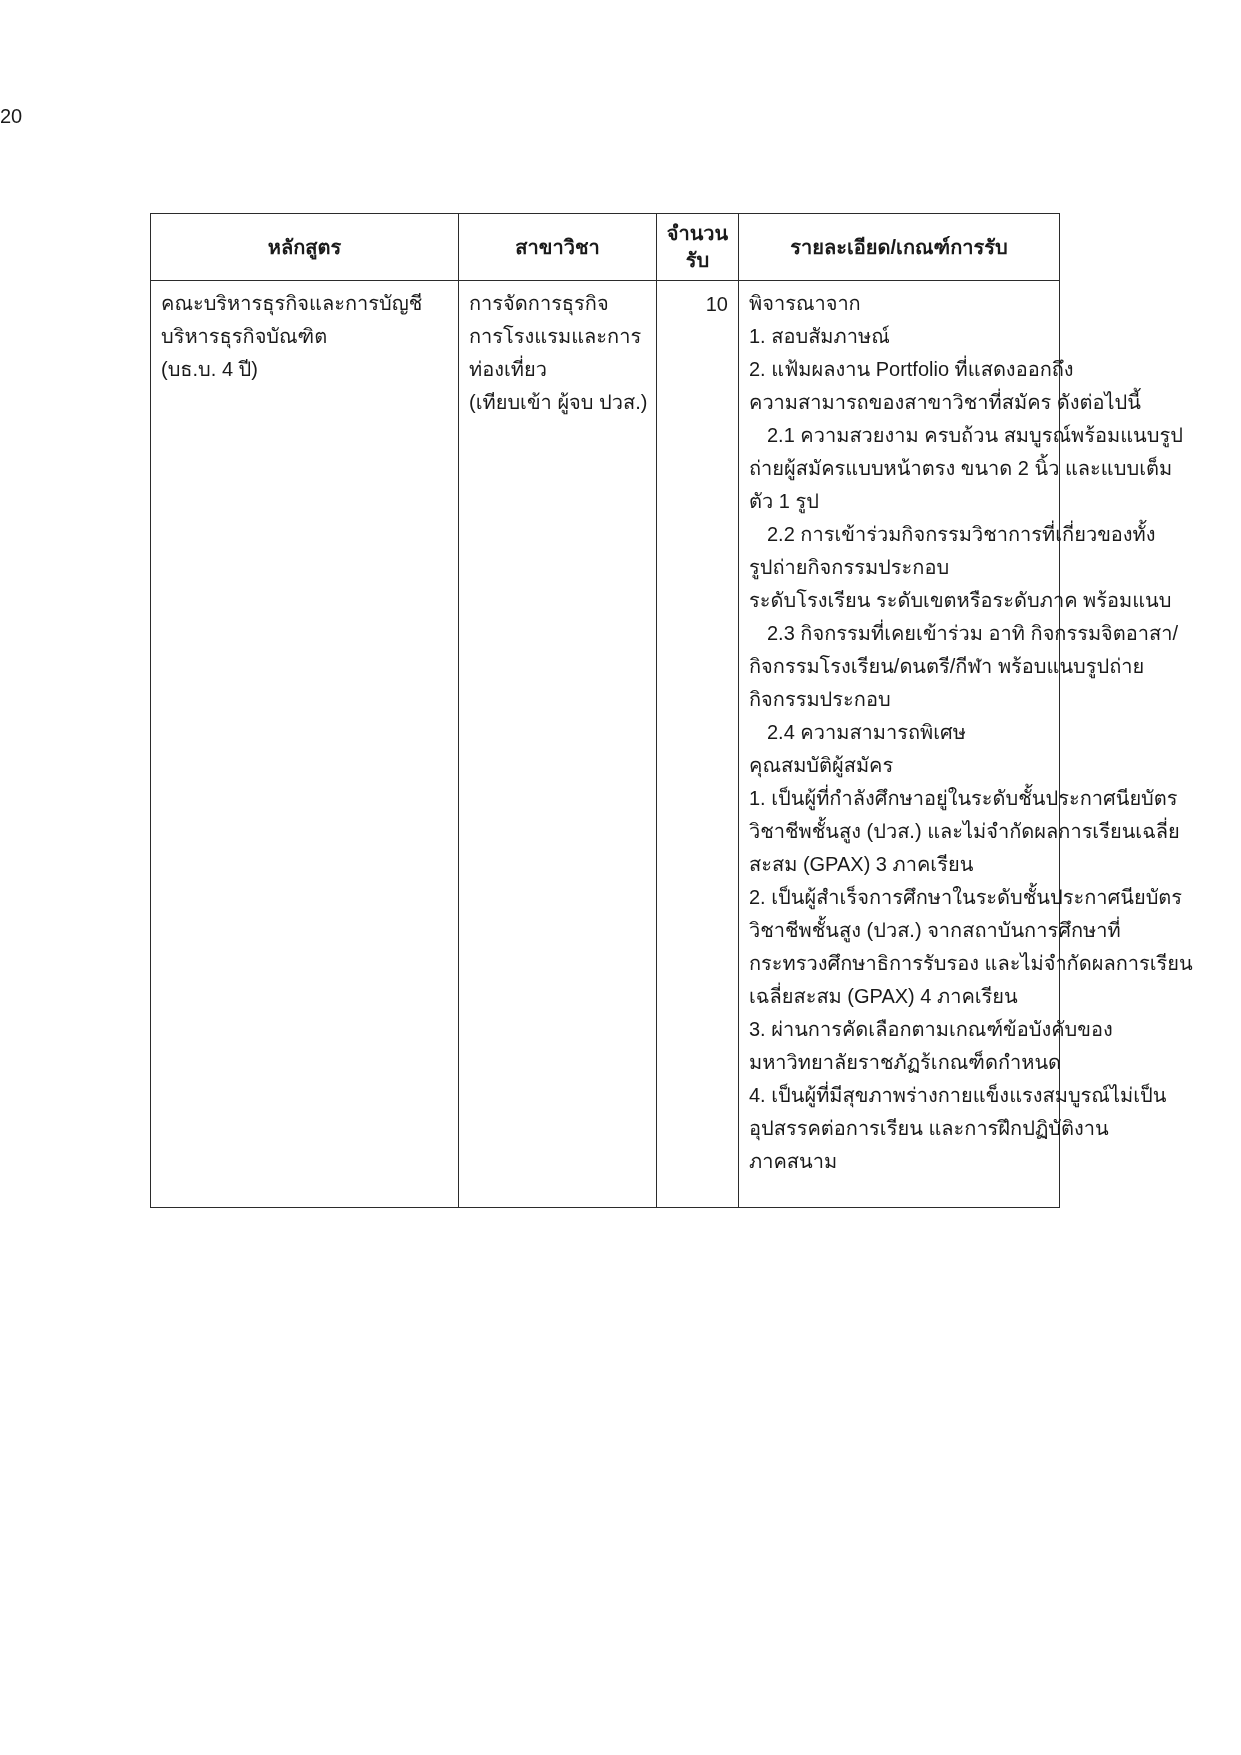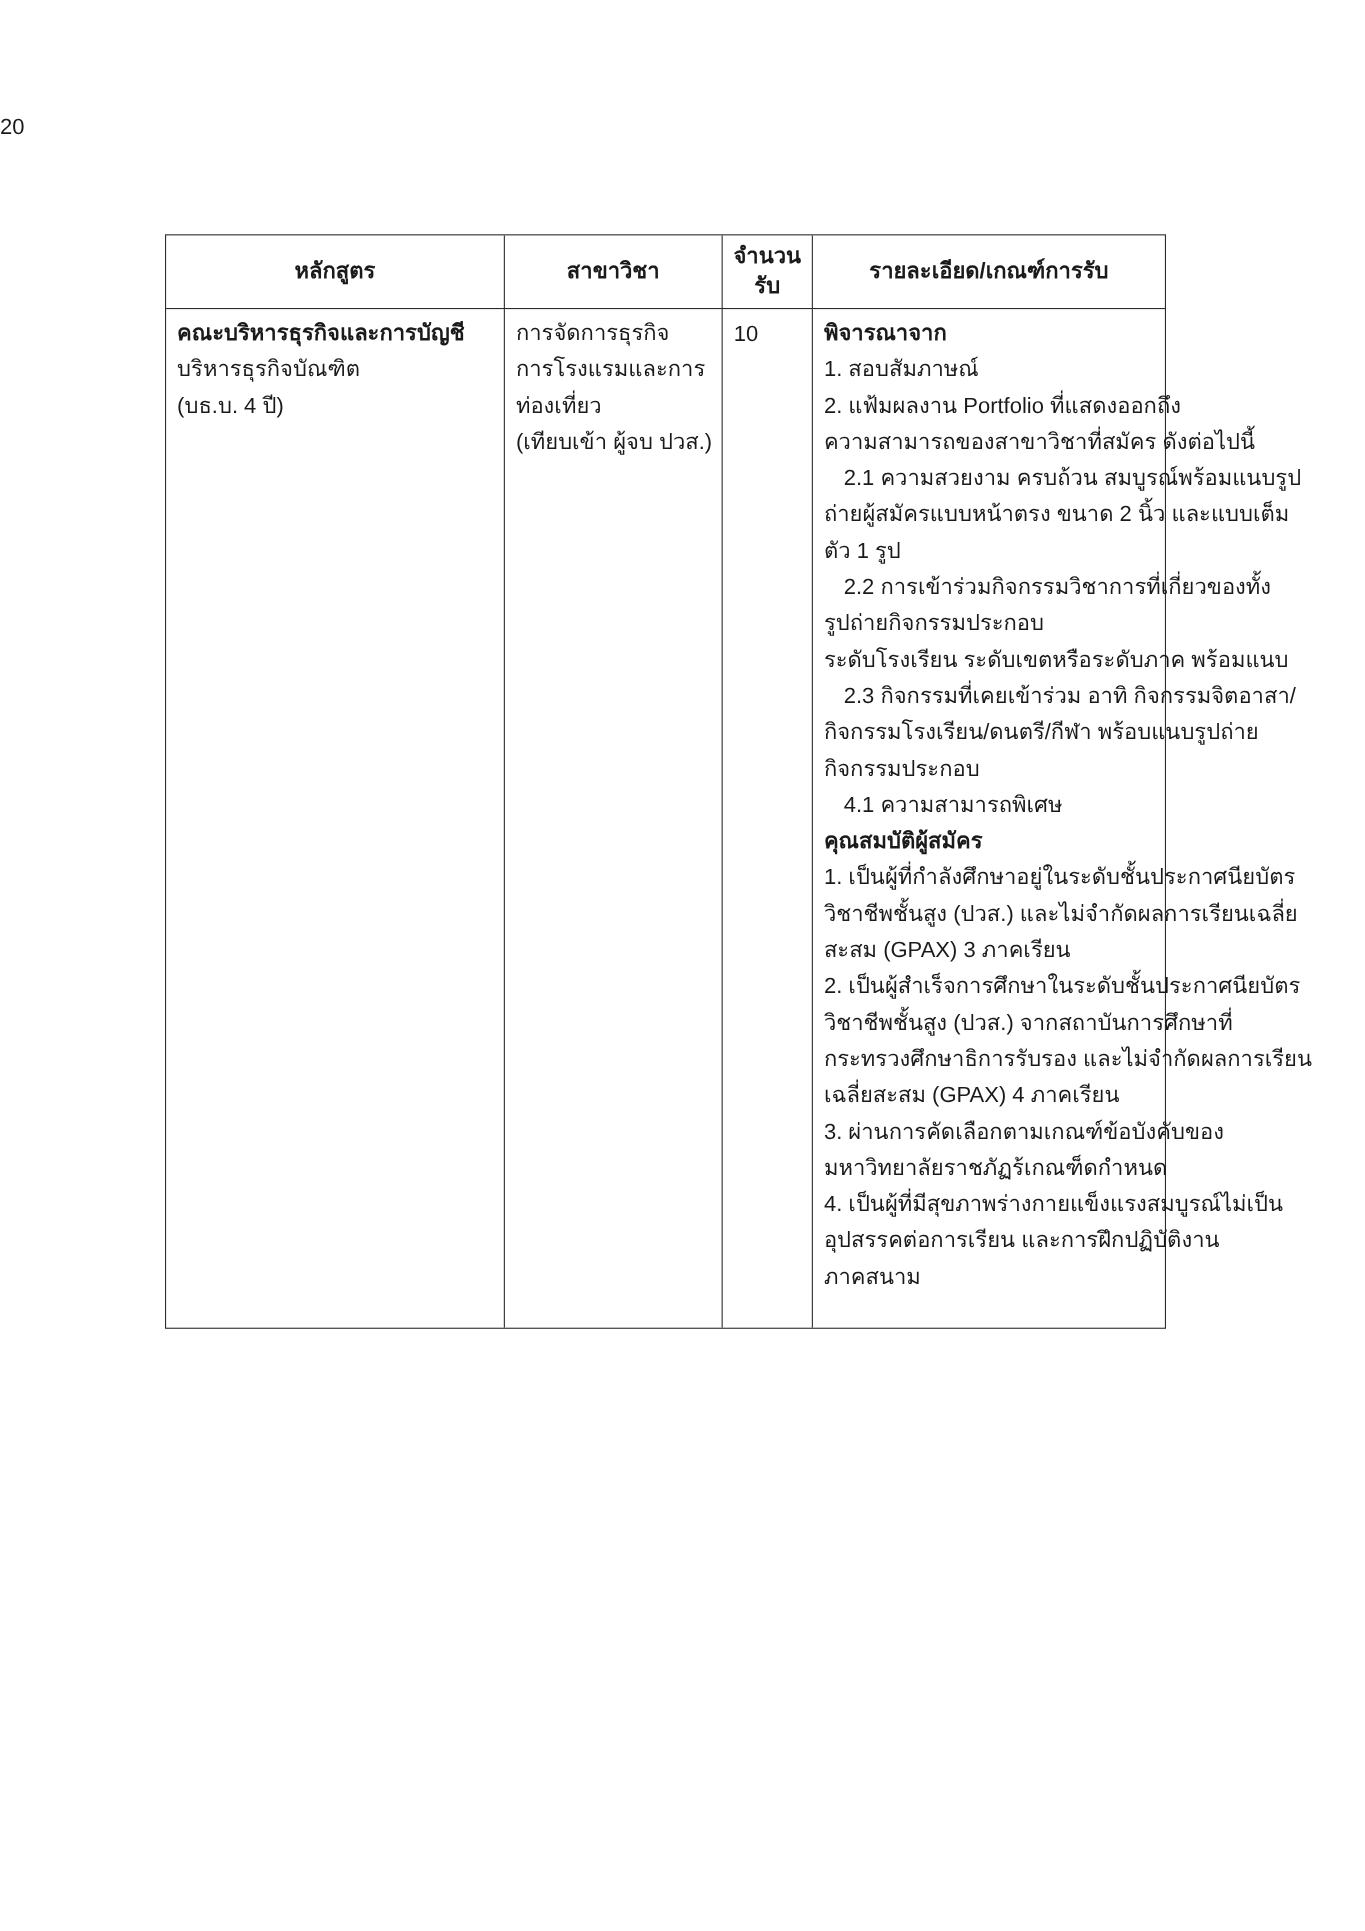--- a/index.html
+++ b/index.html
@@ -45,23 +45,23 @@
     line-height: 27px;
     padding: 4px 6px;
   }
   .th:not(:last-child), .td:not(:last-child) { border-right: 1px solid #2b2b2b; }
   .tbody .td {
     min-height: 926px;
     font-size: 20px;
     line-height: 33px;
     padding: 6px 10px;
   }
-  .td.quota { text-align: left; padding-top: 7px; }
+  .td.quota { text-align: right; padding-top: 7px; }
   .line { white-space: nowrap; }
-  .line.bold { font-weight: bold; }
+  .line.bold { font-weight: normal; }
   .line.indent { padding-left: 18px; }
 </style>
 </head>
 <body>
 
 <div class="page-number">20</div>
 
 <div class="doc-table">
   <div class="trow thead">
     <div class="th">หลักสูตร</div>
@@ -92,21 +92,21 @@
         <div class="line">ความสามารถของสาขาวิชาที่สมัคร ดังต่อไปนี้</div>
         <div class="line indent">2.1 ความสวยงาม ครบถ้วน สมบูรณ์พร้อมแนบรูป</div>
         <div class="line">ถ่ายผู้สมัครแบบหน้าตรง ขนาด 2 นิ้ว และแบบเต็ม</div>
         <div class="line">ตัว 1 รูป</div>
         <div class="line indent">2.2 การเข้าร่วมกิจกรรมวิชาการที่เกี่ยวของทั้ง</div>
         <div class="line">รูปถ่ายกิจกรรมประกอบ</div>
         <div class="line">ระดับโรงเรียน ระดับเขตหรือระดับภาค พร้อมแนบ</div>
         <div class="line indent">2.3 กิจกรรมที่เคยเข้าร่วม อาทิ กิจกรรมจิตอาสา/</div>
         <div class="line">กิจกรรมโรงเรียน/ดนตรี/กีฬา พร้อบแนบรูปถ่าย</div>
         <div class="line">กิจกรรมประกอบ</div>
-        <div class="line indent">4.1 ความสามารถพิเศษ</div>
+        <div class="line indent">2.4 ความสามารถพิเศษ</div>
         <div class="line bold">คุณสมบัติผู้สมัคร</div>
         <div class="line">1. เป็นผู้ที่กำลังศึกษาอยู่ในระดับชั้นประกาศนียบัตร</div>
         <div class="line">วิชาชีพชั้นสูง (ปวส.) และไม่จำกัดผลการเรียนเฉลี่ย</div>
         <div class="line">สะสม (GPAX) 3 ภาคเรียน</div>
         <div class="line">2. เป็นผู้สำเร็จการศึกษาในระดับชั้นประกาศนียบัตร</div>
         <div class="line">วิชาชีพชั้นสูง (ปวส.) จากสถาบันการศึกษาที่</div>
         <div class="line">กระทรวงศึกษาธิการรับรอง และไม่จำกัดผลการเรียน</div>
         <div class="line">เฉลี่ยสะสม (GPAX) 4 ภาคเรียน</div>
         <div class="line">3. ผ่านการคัดเลือกตามเกณฑ์ข้อบังคับของ</div>
         <div class="line">มหาวิทยาลัยราชภัฏร้เกณฑ็ดกำหนด</div>

